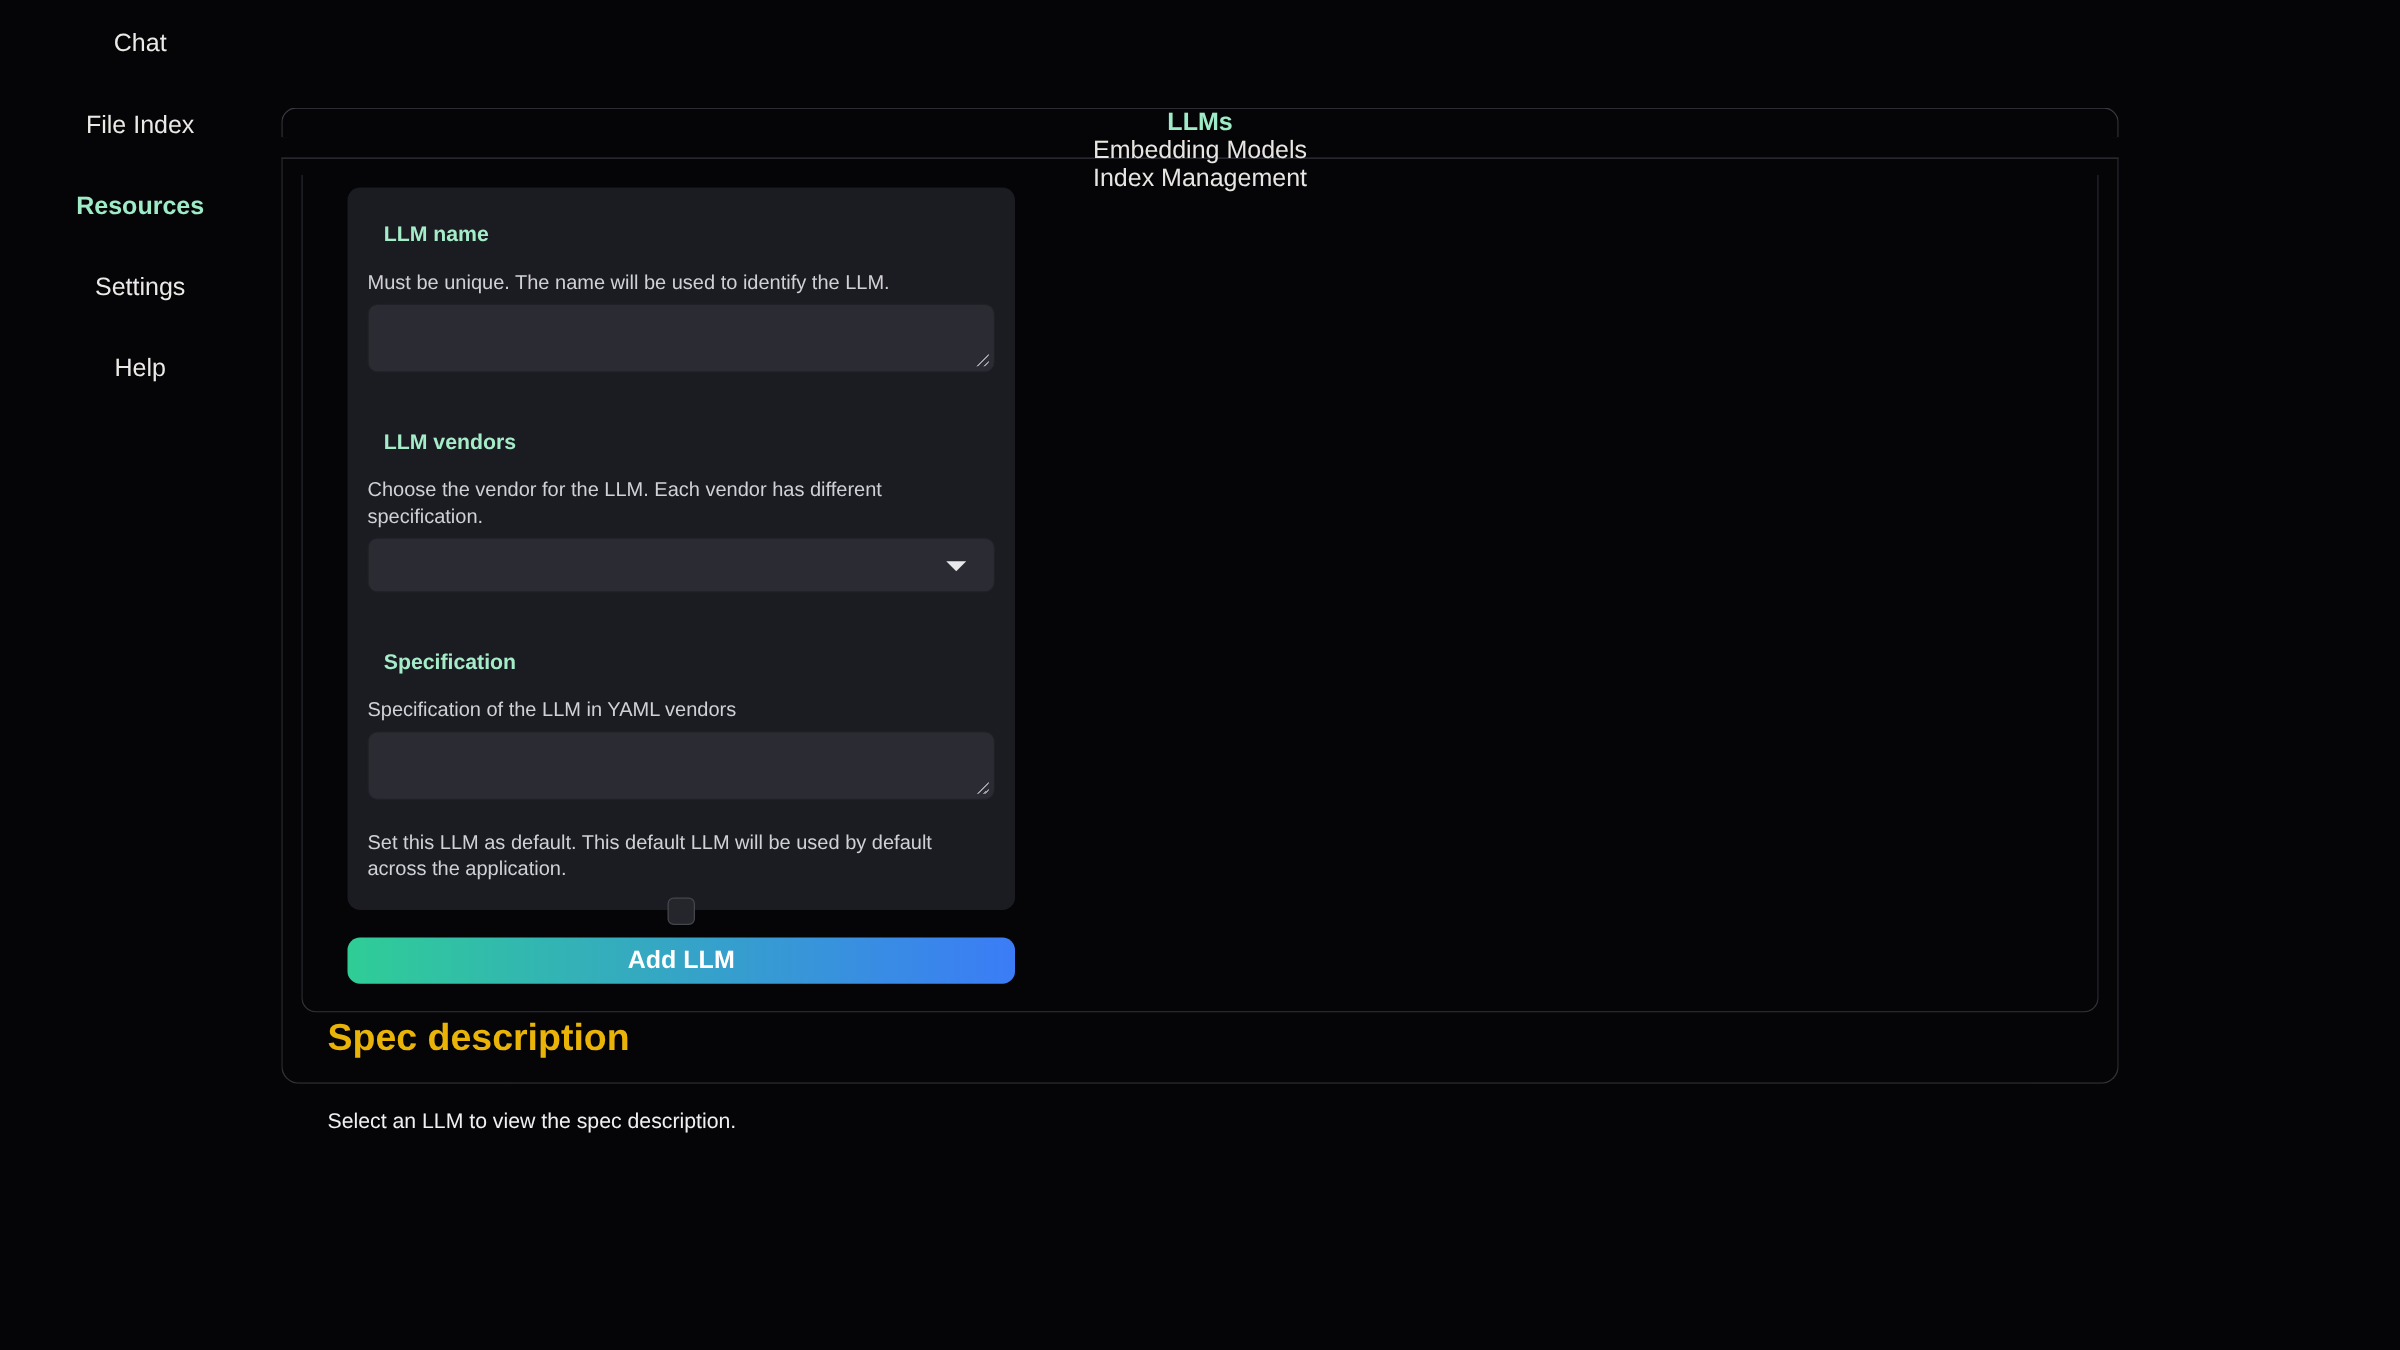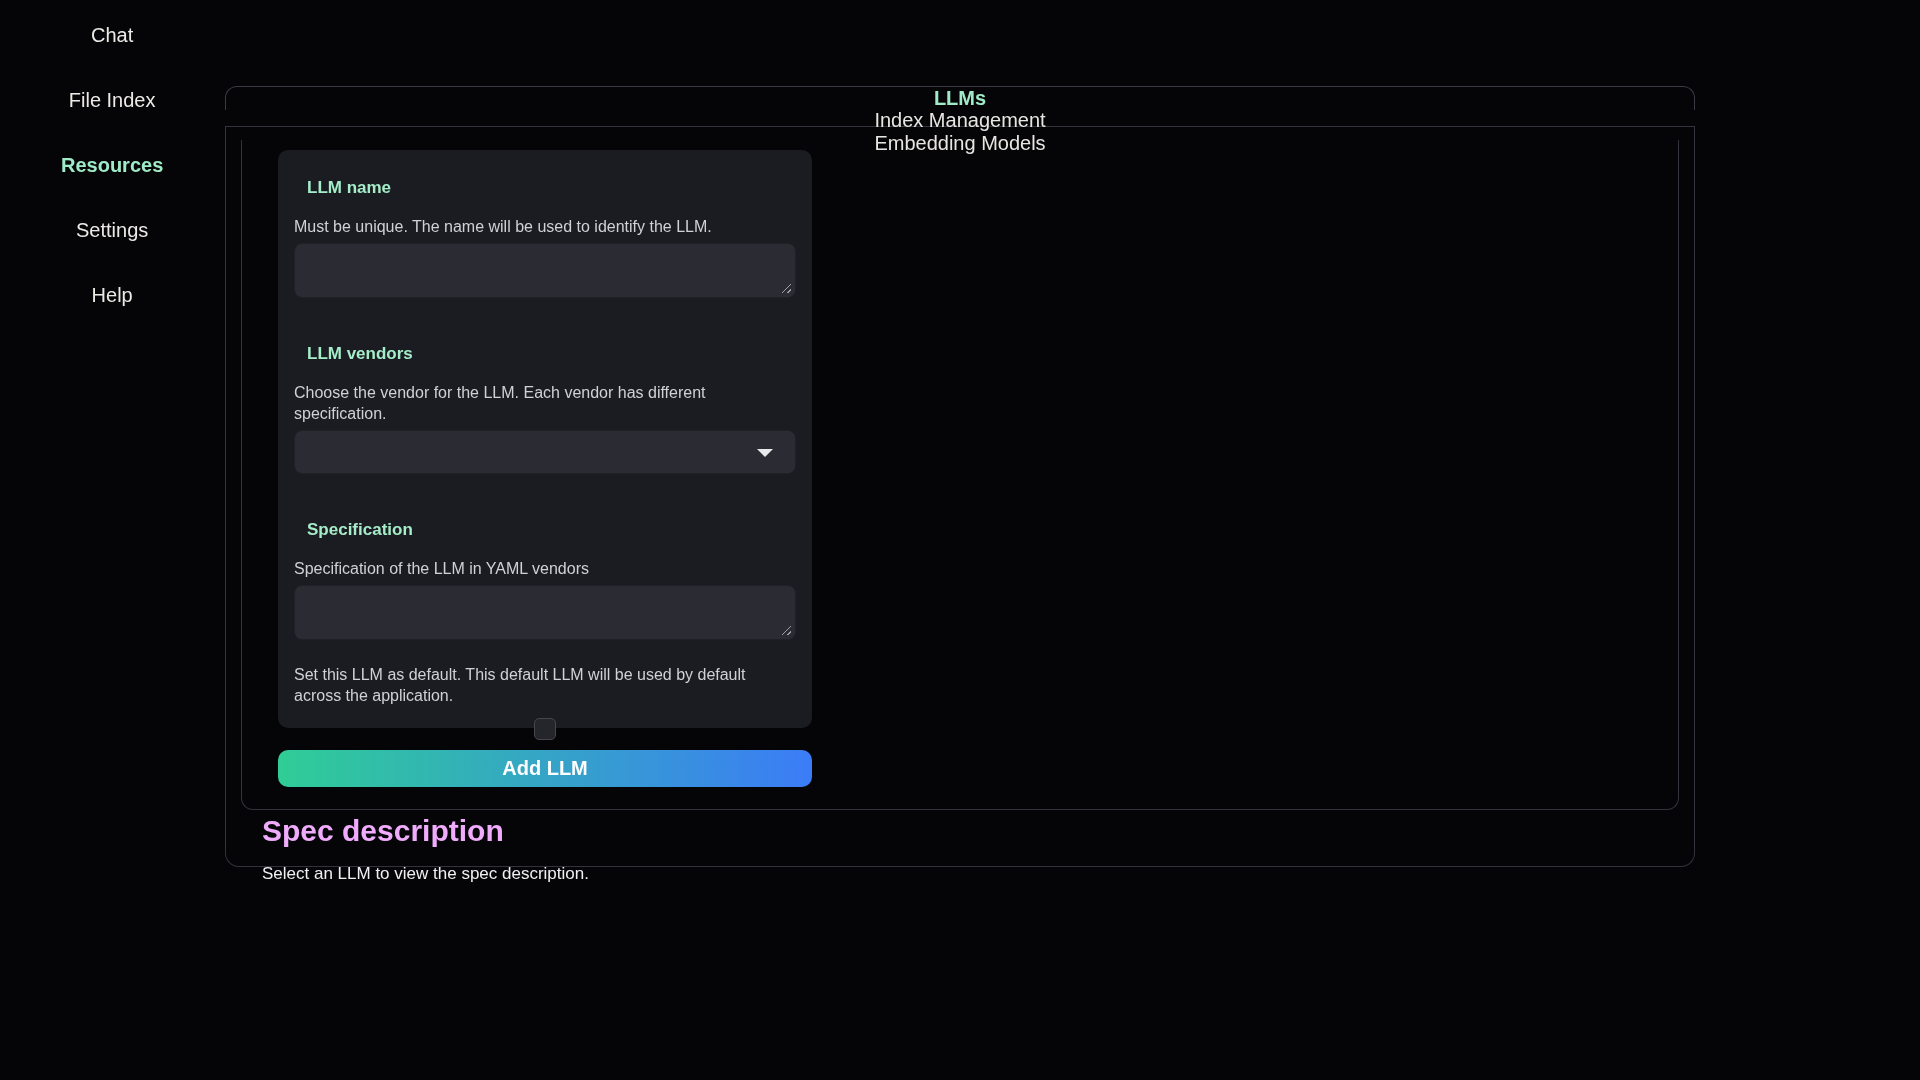--- a/index.html
+++ b/index.html
@@ -103,40 +103,40 @@
     margin-top:22px; width:100%; height:37px;
     border:none; border-radius:10px;
     background:linear-gradient(90deg, #2fcd96 0%, #3b7cf7 100%);
     color:#ffffff; font-weight:700; font-size:20px;
     font-family:"Liberation Sans",sans-serif;
     cursor:pointer;
   }
 
   
   .spec-col { flex:1; padding-top:7px; padding-left:5px; }
-  .spec-title { margin:0 0 16px 0; font-size:30px; font-weight:700; color:#f0abfc; }
+  .spec-title { margin:0 0 39px 0; font-size:30px; font-weight:700; color:#eab308; }
   .spec-placeholder { margin:0; font-size:17px; color:#f0f0f3; }
 </style>
 </head>
 <body>
 
 <div class="topnav">
   <div class="nav-item">Chat</div>
   <div class="nav-item">File Index</div>
   <div class="nav-item active">Resources</div>
   <div class="nav-item">Settings</div>
   <div class="nav-item">Help</div>
 </div>
 
 <div class="main-wrap">
 
   <div class="tab-row">
     <div class="tab active">LLMs</div>
+    <div class="tab">Embedding Models</div>
     <div class="tab">Index Management</div>
-    <div class="tab">Embedding Models</div>
   </div>
 
   <div class="container-body">
 
 
     <div class="inner-body">
 
       <div class="form-col">
         <div class="form-panel">
 

